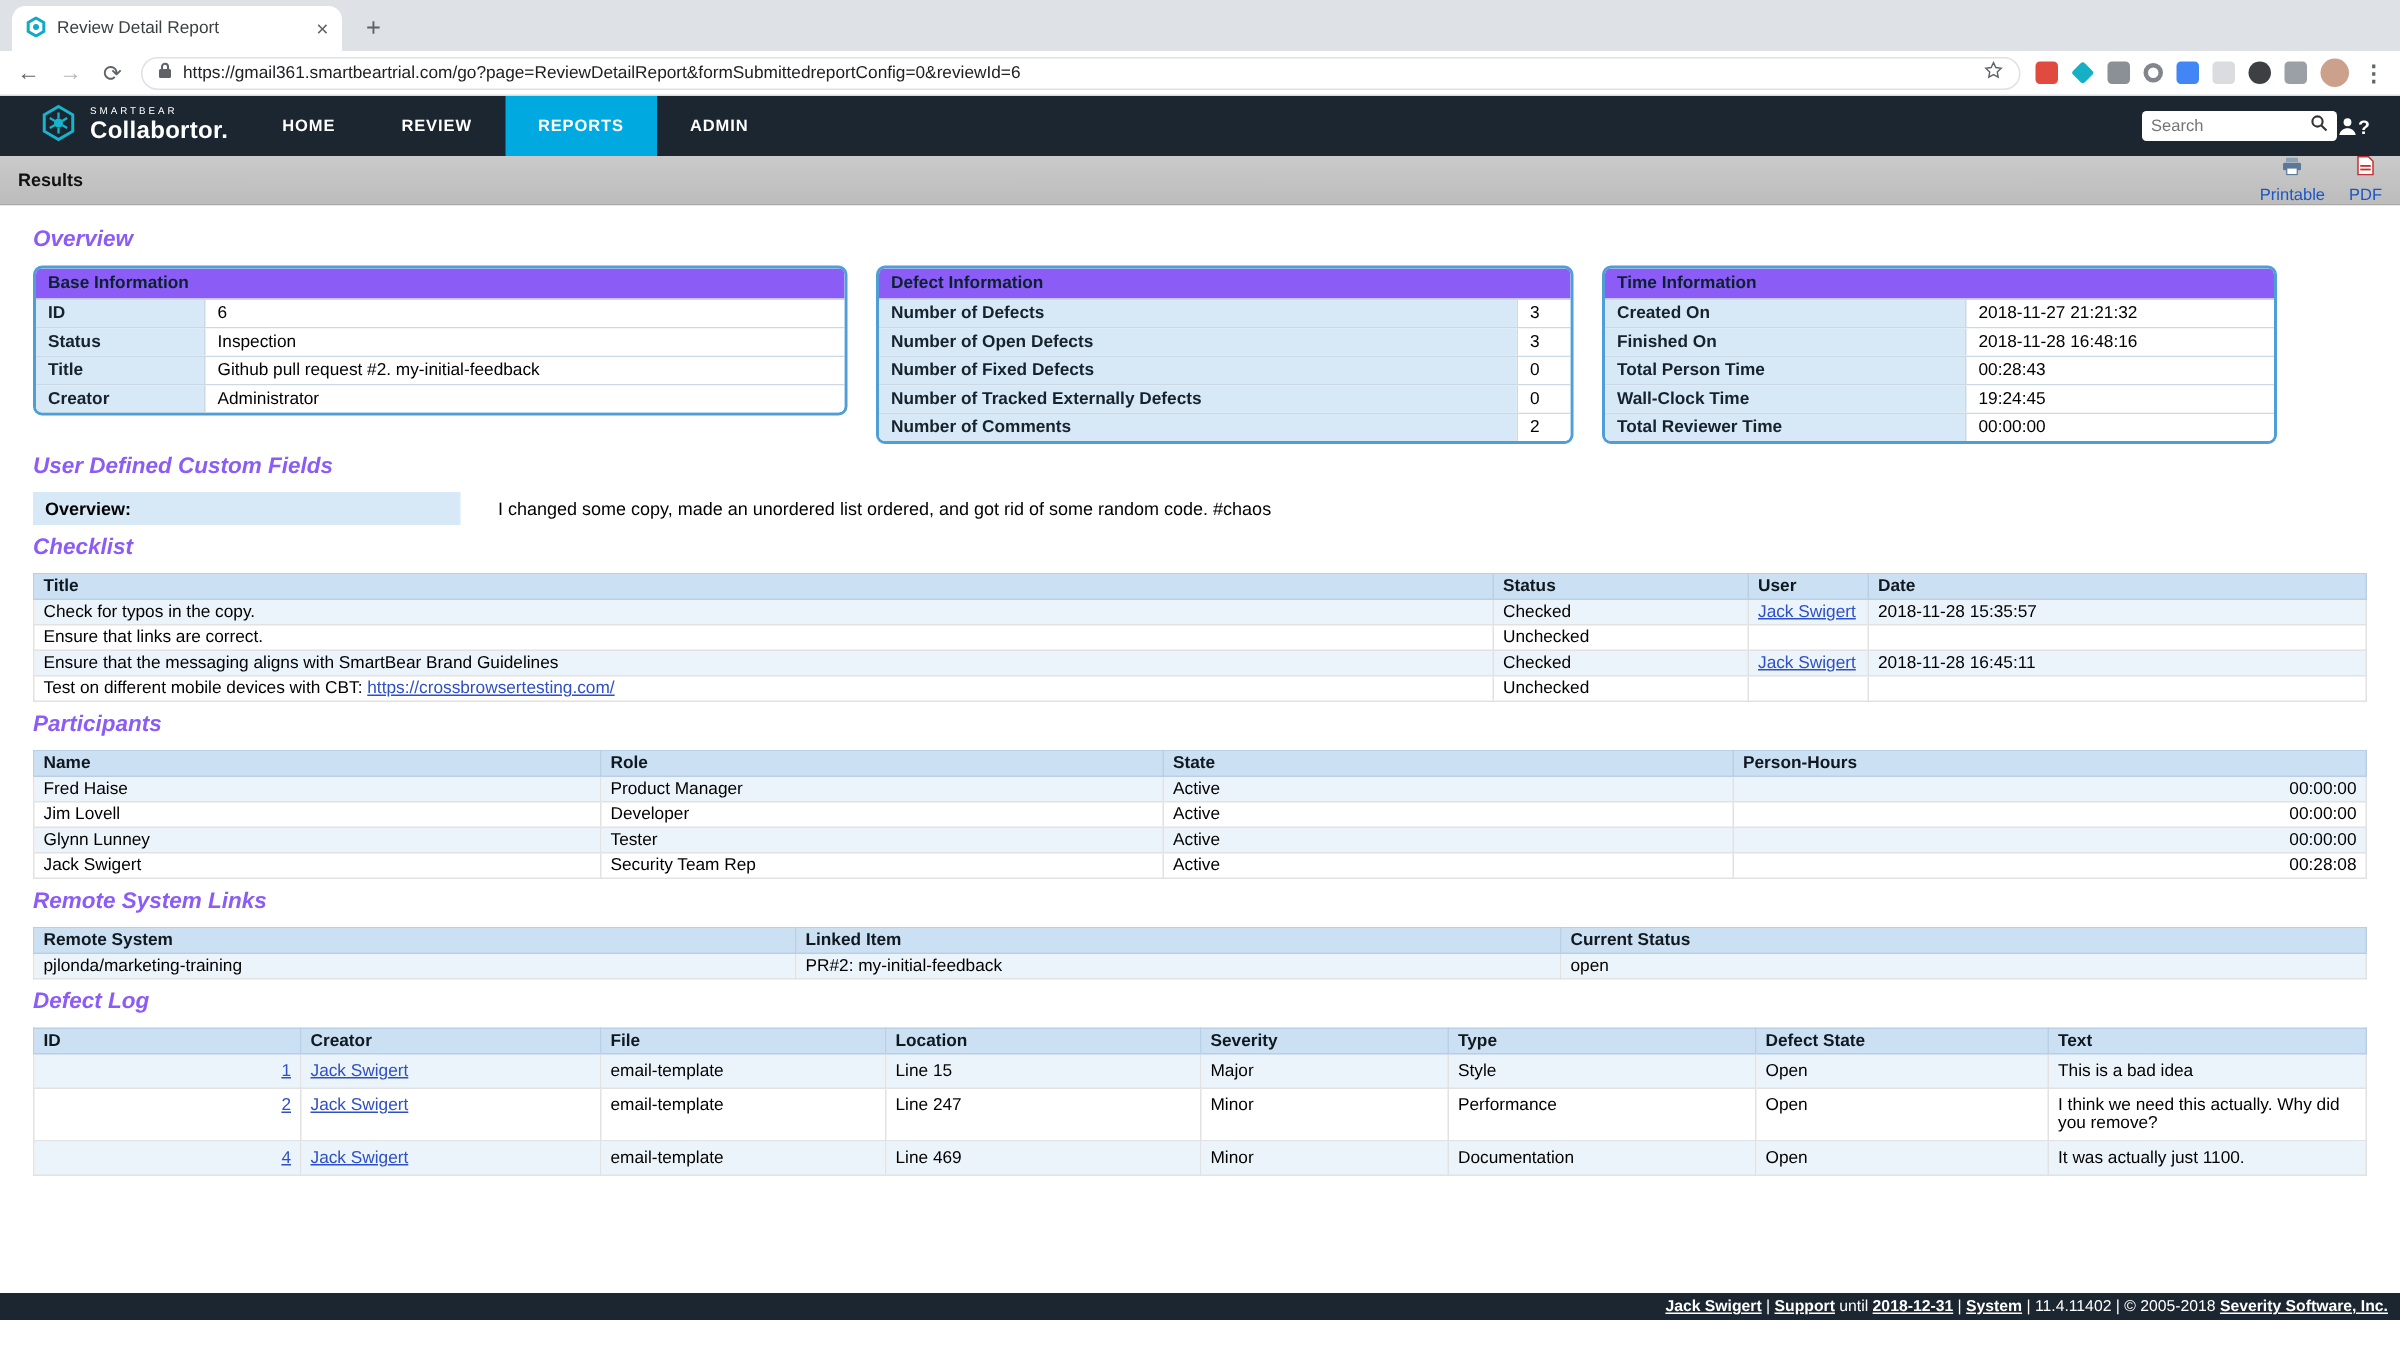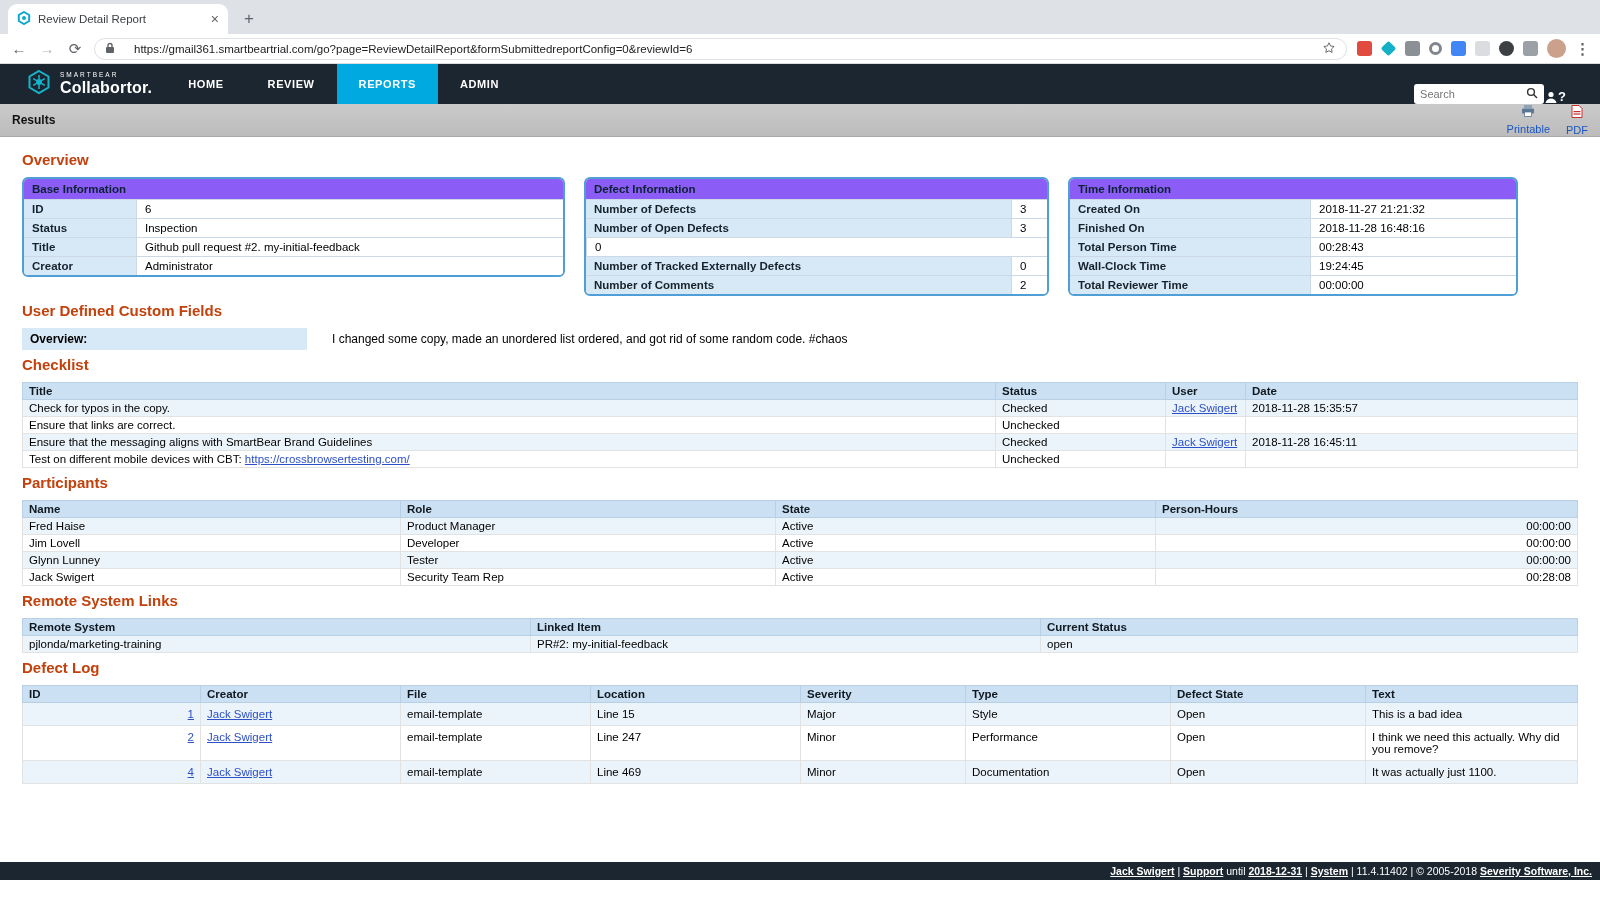--- a/index.html
+++ b/index.html
@@ -10,55 +10,55 @@
   
   .tabstrip { height:34px; background:#dee1e6; display:flex; align-items:flex-end; padding-left:8px; flex:0 0 auto; }
   .tab { width:220px; height:30px; background:#fff; border-radius:9px 9px 0 0; display:flex; align-items:center; padding:0 9px; gap:7px; font-size:11.5px; color:#3c4043; }
   .tab-title { white-space:nowrap; overflow:hidden; flex:1; }
   .tab-close { color:#5f6368; font-size:14px; cursor:pointer; }
   .new-tab { width:26px; height:26px; margin:0 0 2px 8px; font-size:17px; color:#5f6368; display:flex; align-items:center; justify-content:center; }
 
   .urlbar { height:30px; background:#fff; display:flex; align-items:center; padding:0 10px; gap:10px; border-bottom:1px solid #dadce0; flex:0 0 auto; }
   .nav-ico { font-size:15px; color:#5f6368; width:18px; text-align:center; cursor:pointer; }
   .nav-ico.dim { color:#b4b7bb; }
-  .omnibox { flex:1; height:22px; border:1px solid #dfe1e5; border-radius:12px; display:flex; align-items:center; padding:0 10px; gap:19px; font-size:11.5px; color:#202124; background:#fff; }
+  .omnibox { flex:1; height:22px; border:1px solid #dfe1e5; border-radius:12px; display:flex; align-items:center; padding:0 10px; gap:7px; font-size:11.5px; color:#202124; background:#fff; }
   .omnibox .url { flex:1; white-space:nowrap; overflow:hidden; }
   .ext-row { display:flex; align-items:center; gap:9px; }
   .ext { width:15px; height:15px; border-radius:3px; display:inline-block; }
   .ext.diamond { background:#14b0c6; transform:rotate(45deg); width:11px; height:11px; border-radius:2px; margin:2px; }
   .ext.ring { background:#fff; border:3px solid #80868b; border-radius:50%; width:13px; height:13px; }
   .ext.circle { border-radius:50%; }
   .avatar { width:19px; height:19px; border-radius:50%; background:#cba18c; display:inline-block; }
   .menu-dots { color:#5f6368; font-size:15px; font-weight:bold; cursor:pointer; }
 
   
   .app-header { height:40px; background:#1b2630; display:flex; align-items:stretch; color:#fff; flex:0 0 auto; }
   .brand { display:flex; align-items:center; gap:8px; padding:0 14px 0 26px; }
   .brand-txt { display:flex; flex-direction:column; line-height:1.15; }
   .brand-txt .top { font-size:6.5px; letter-spacing:2px; }
   .brand-txt .name { font-size:16px; font-weight:bold; letter-spacing:0.2px; }
   .main-nav { display:flex; align-items:stretch; }
   .nav-item { display:flex; align-items:center; padding:0 22px; font-size:11px; font-weight:bold; letter-spacing:0.6px; cursor:pointer; }
   .nav-item.active { background:#00a9e0; }
-  .header-right { margin-left:auto; display:flex; align-items:flex-end; padding-right:34px; }
+  .header-right { margin-left:auto; display:flex; align-items:center; padding-right:20px; }
   .search-box { width:130px; height:20px; background:#fff; border-radius:3px; display:flex; align-items:center; padding:0 6px; gap:4px; }
   .search-box input { border:none; outline:none; width:100%; font-size:11px; font-family:"Liberation Sans", sans-serif; color:#333; }
   .hdr-ico { display:flex; align-items:center; justify-content:center; cursor:pointer; }
   .hdr-ico.help { font-size:13px; font-weight:bold; color:#fff; }
 
   
   .results-bar { height:24px; background:linear-gradient(#cacaca,#bcbcbc); display:flex; align-items:center; padding:16px 12px; border-bottom:1px solid #a8a8a8; flex:0 0 auto; }
   .results-title { font-weight:bold; font-size:12px; color:#111; }
   .rb-right { margin-left:auto; display:flex; gap:16px; align-items:center; font-size:11px; }
   .rb-item { display:flex; align-items:center; gap:4px; cursor:pointer;flex-direction:column; }
   .rb-link { color:#1a56c4; }
 
   
   .content { flex:1; padding:10px 22px 0; overflow:hidden; background:#fff; }
-  h2.sec { font-size:15px; font-weight:bold; color:#c2410c; margin:6px 0 9px; }
+  h2.sec { font-size:15px; font-weight:bold; color:#8b5cf6; margin:6px 0 9px;font-style:italic; }
   .content h2.sec:first-child { margin-top:4px; }
 
   .boxes { display:flex; gap:19px; align-items:flex-start; }
   .info-box { border:2px solid #4f9ed6; border-radius:6px; overflow:hidden; background:#fff; }
   .box-base { width:543px; }
   .box-defect { width:465px; }
   .box-time { width:450px; }
   .info-box-h { background:#8b5cf6; font-weight:bold; font-size:11.5px; color:#0c2233; padding:4px 8px; }
   .ib-row { display:flex; border-top:1px solid #ccd9e4; font-size:11.5px; }
   .ib-label { background:#d7e9f7; font-weight:bold; color:#16222c; padding:3px 8px; }
@@ -229,20 +229,21 @@
           <div class="info-box-h">Defect Information</div>
           <div class="ib-row">
             <div class="ib-label">Number of Defects</div>
             <div class="ib-value">3</div>
           </div>
           <div class="ib-row">
             <div class="ib-label">Number of Open Defects</div>
             <div class="ib-value">3</div>
           </div>
           <div class="ib-row">
+            <div class="ib-label">Number of Fixed Defects</div>
             <div class="ib-value">0</div>
           </div>
           <div class="ib-row">
             <div class="ib-label">Number of Tracked Externally Defects</div>
             <div class="ib-value">0</div>
           </div>
           <div class="ib-row">
             <div class="ib-label">Number of Comments</div>
             <div class="ib-value">2</div>
           </div>

